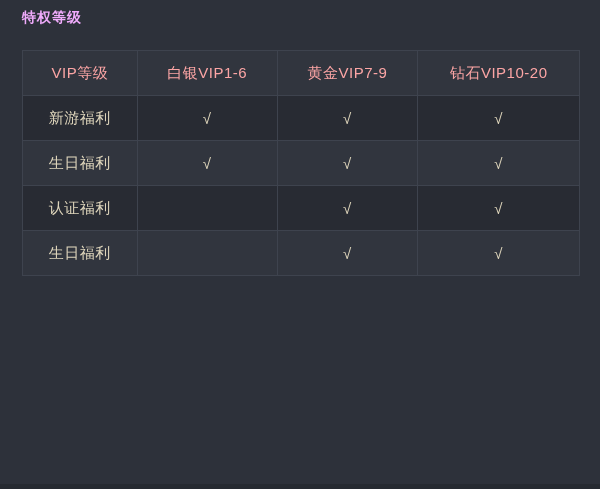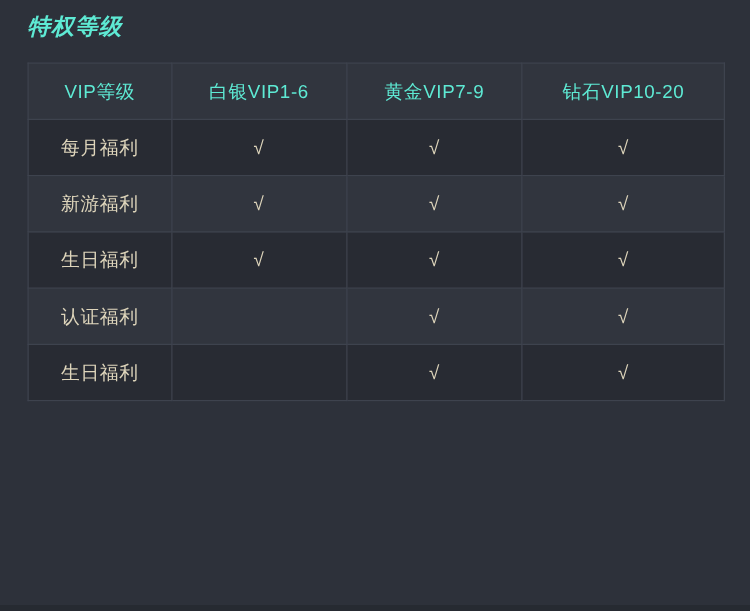--- a/index.html
+++ b/index.html
@@ -12,25 +12,24 @@
     background: #2d313a;
     position: relative;
     overflow: hidden;
     font-family: "Liberation Sans", "DejaVu Sans", sans-serif;
   }
   .page-title {
     position: absolute;
     left: 22px;
     top: 9px;
     margin: 0;
-    font-size: 18px;
+    font-size: 14px;
     font-weight: bold;
     letter-spacing: 1px;
-    color: #5eead4;
-    font-style: italic;
+    color: #f0abfc;
   }
   table.privilege-table {
     position: absolute;
     left: 22px;
     top: 50px;
     width: 558px;
     border-collapse: collapse;
     table-layout: fixed;
   }
   .privilege-table th,
@@ -42,21 +41,21 @@
     vertical-align: middle;
     font-size: 15px;
     font-weight: normal;
     color: #ded5bb;
     letter-spacing: 0.5px;
   }
   .privilege-table thead tr {
     background: #31353e;
   }
   .privilege-table thead th {
-    color: #5eead4;
+    color: #fca5a5;
   }
   .privilege-table tbody tr:nth-child(odd) {
     background: #282b33;
   }
   .privilege-table tbody tr:nth-child(even) {
     background: #31353e;
   }
   .check-cell {
     font-size: 16px;
     color: #e8dfc4;
@@ -85,26 +84,20 @@
   <thead>
     <tr>
       <th>VIP等级</th>
       <th>白银VIP1-6</th>
       <th>黄金VIP7-9</th>
       <th>钻石VIP10-20</th>
     </tr>
   </thead>
   <tbody>
     <tr>
-      <td>每月福利</td>
-      <td class="check-cell">√</td>
-      <td class="check-cell">√</td>
-      <td class="check-cell">√</td>
-    </tr>
-    <tr>
       <td>新游福利</td>
       <td class="check-cell">√</td>
       <td class="check-cell">√</td>
       <td class="check-cell">√</td>
     </tr>
     <tr>
       <td>生日福利</td>
       <td class="check-cell">√</td>
       <td class="check-cell">√</td>
       <td class="check-cell">√</td>

